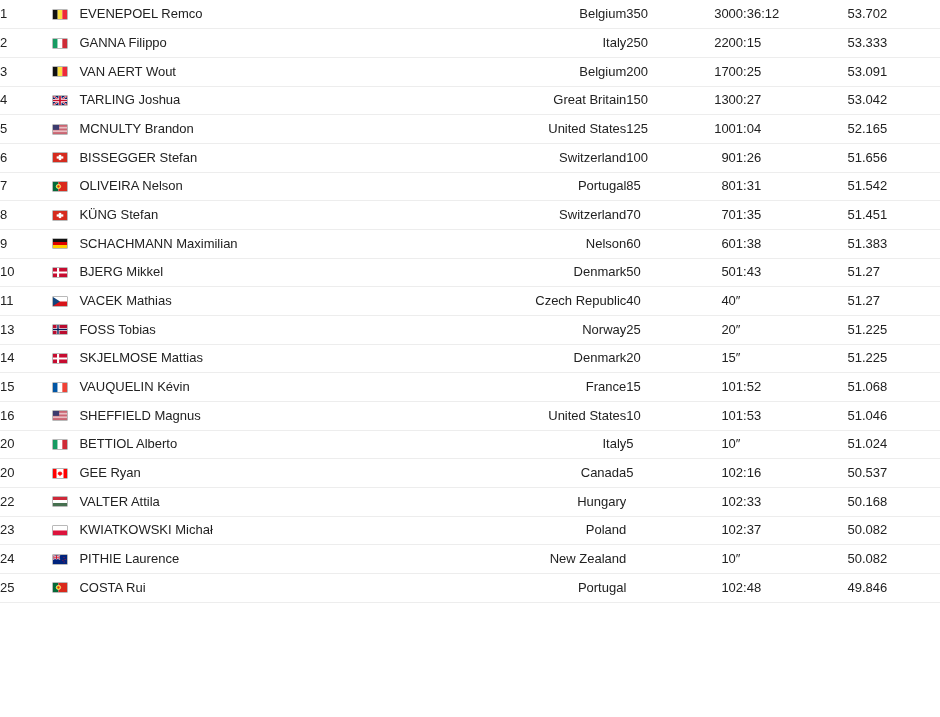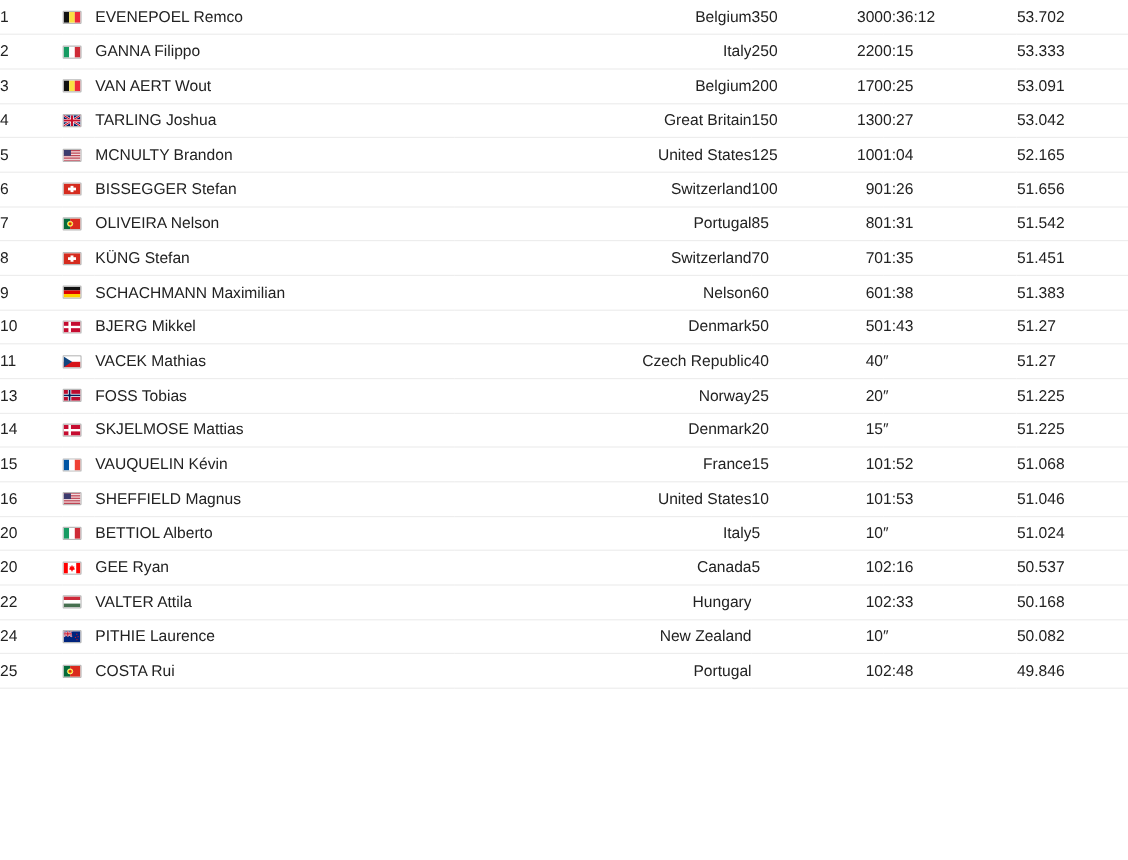--- a/index.html
+++ b/index.html
@@ -397,20 +397,37 @@
           </span>
         </td>
         <td class="col-rider">VALTER Attila</td>
         <td class="col-country">Hungary</td>
         <td class="col-pts1"></td>
         <td class="col-pts2">10</td>
         <td class="col-time">2:33</td>
         <td class="col-speed">50.168</td>
       </tr>
       <tr>
+        <td class="col-rank">23</td>
+        <td class="col-flag">
+          <span class="flag">
+            <svg viewBox="0 0 16 11" preserveAspectRatio="none">
+              <rect width="16" height="5.5" y="0" fill="#fff"></rect>
+              <rect width="16" height="5.5" y="5.5" fill="#DC143C"></rect>
+            </svg>
+          </span>
+        </td>
+        <td class="col-rider">KWIATKOWSKI Michał</td>
+        <td class="col-country">Poland</td>
+        <td class="col-pts1"></td>
+        <td class="col-pts2">10</td>
+        <td class="col-time">2:37</td>
+        <td class="col-speed">50.082</td>
+      </tr>
+      <tr>
         <td class="col-rank">24</td>
         <td class="col-flag">
           <span class="flag">
             <svg viewBox="0 0 16 11" preserveAspectRatio="none">
               <rect width="16" height="11" fill="#00247D"></rect>
               <g>
                 <path d="M0,0 L8,5.5 M8,0 L0,5.5" stroke="#fff" stroke-width="1.3"></path>
                 <path d="M0,0 L8,5.5 M8,0 L0,5.5" stroke="#CC142B" stroke-width="0.65"></path>
                 <path d="M4,0 V5.5 M0,2.75 H8" stroke="#fff" stroke-width="1.9"></path>
                 <path d="M4,0 V5.5 M0,2.75 H8" stroke="#CC142B" stroke-width="1.1"></path>

